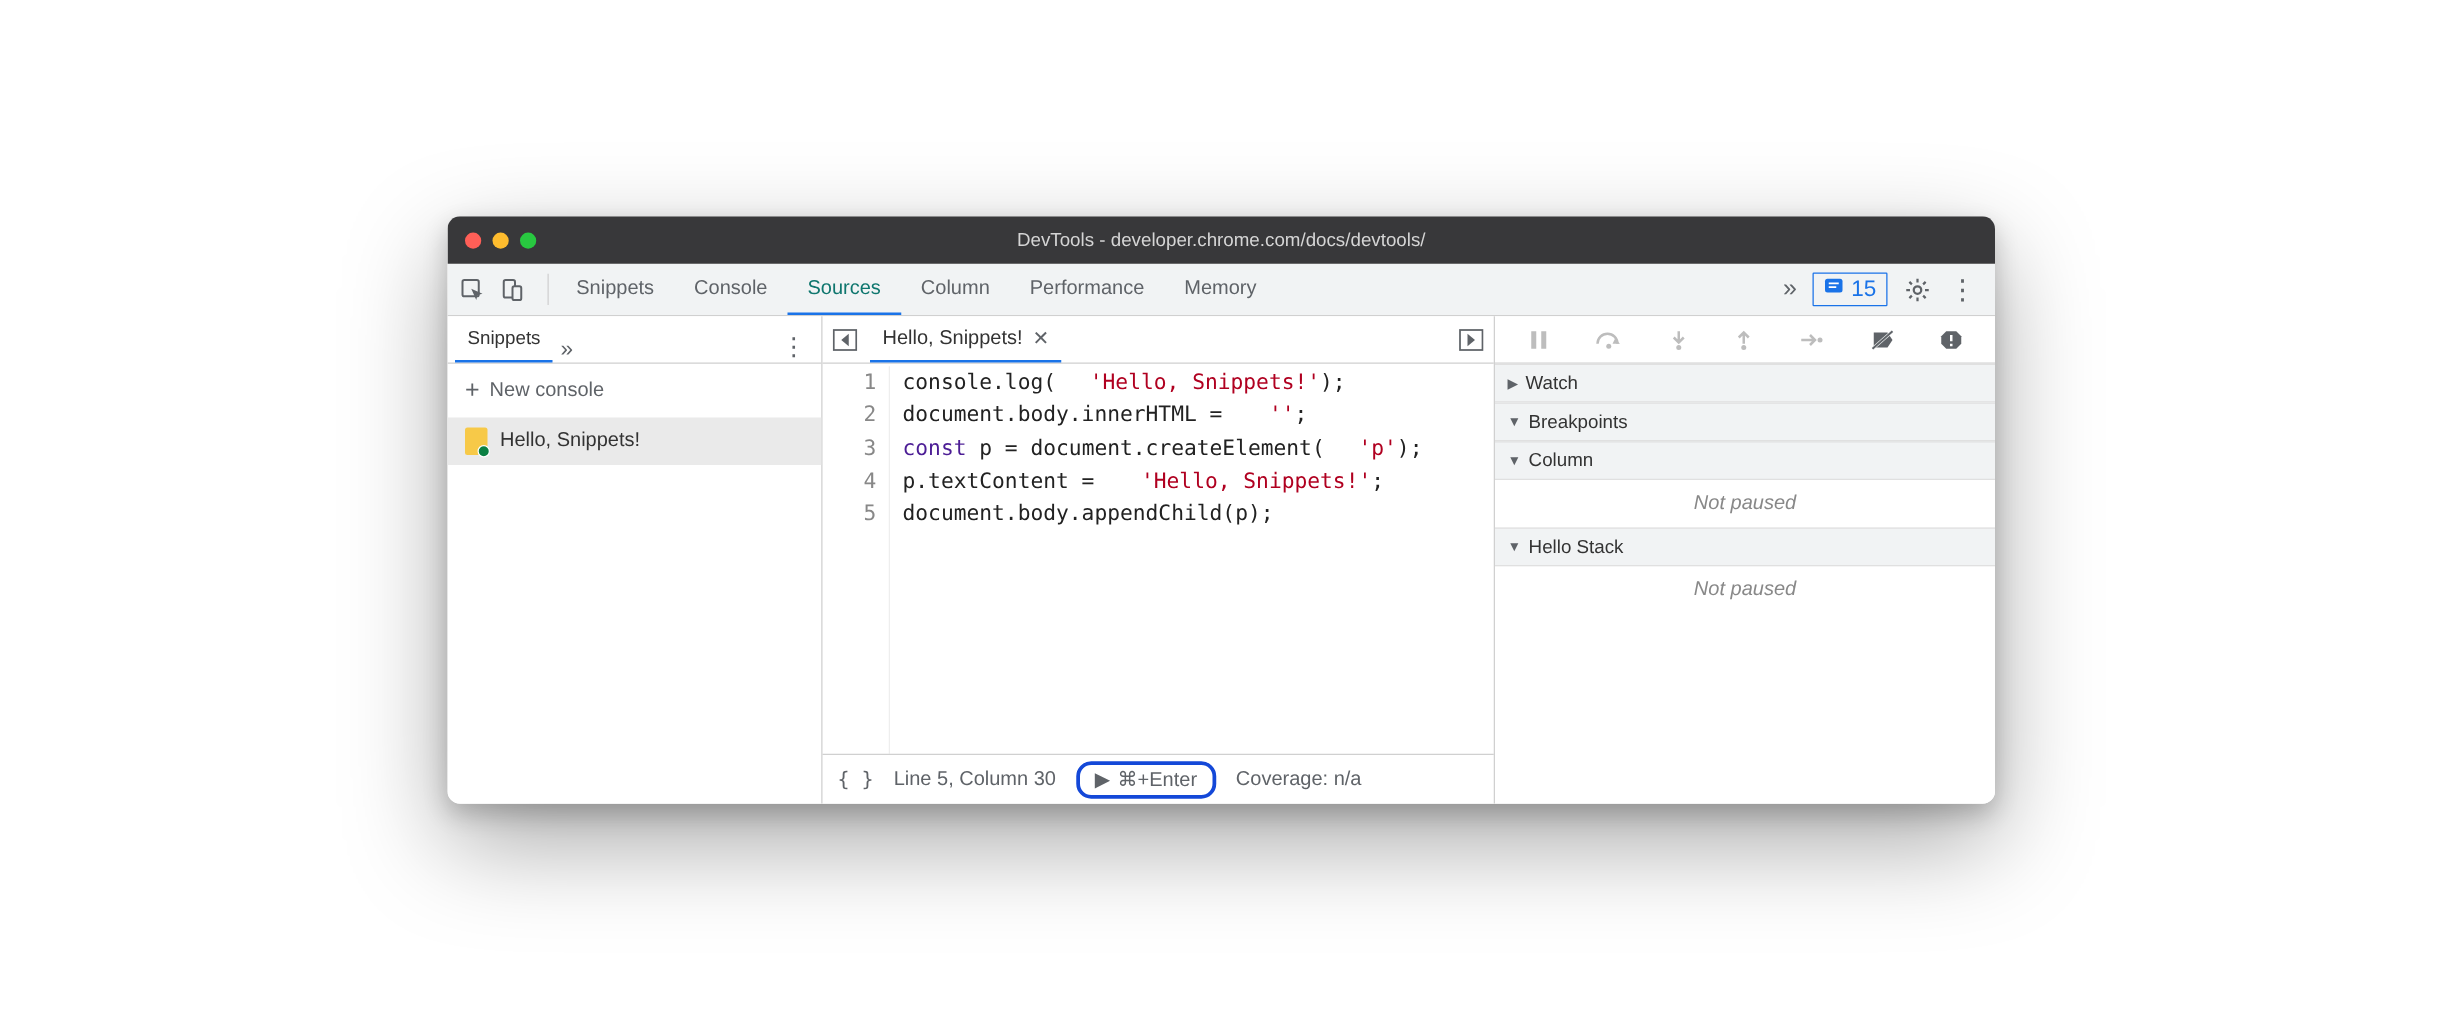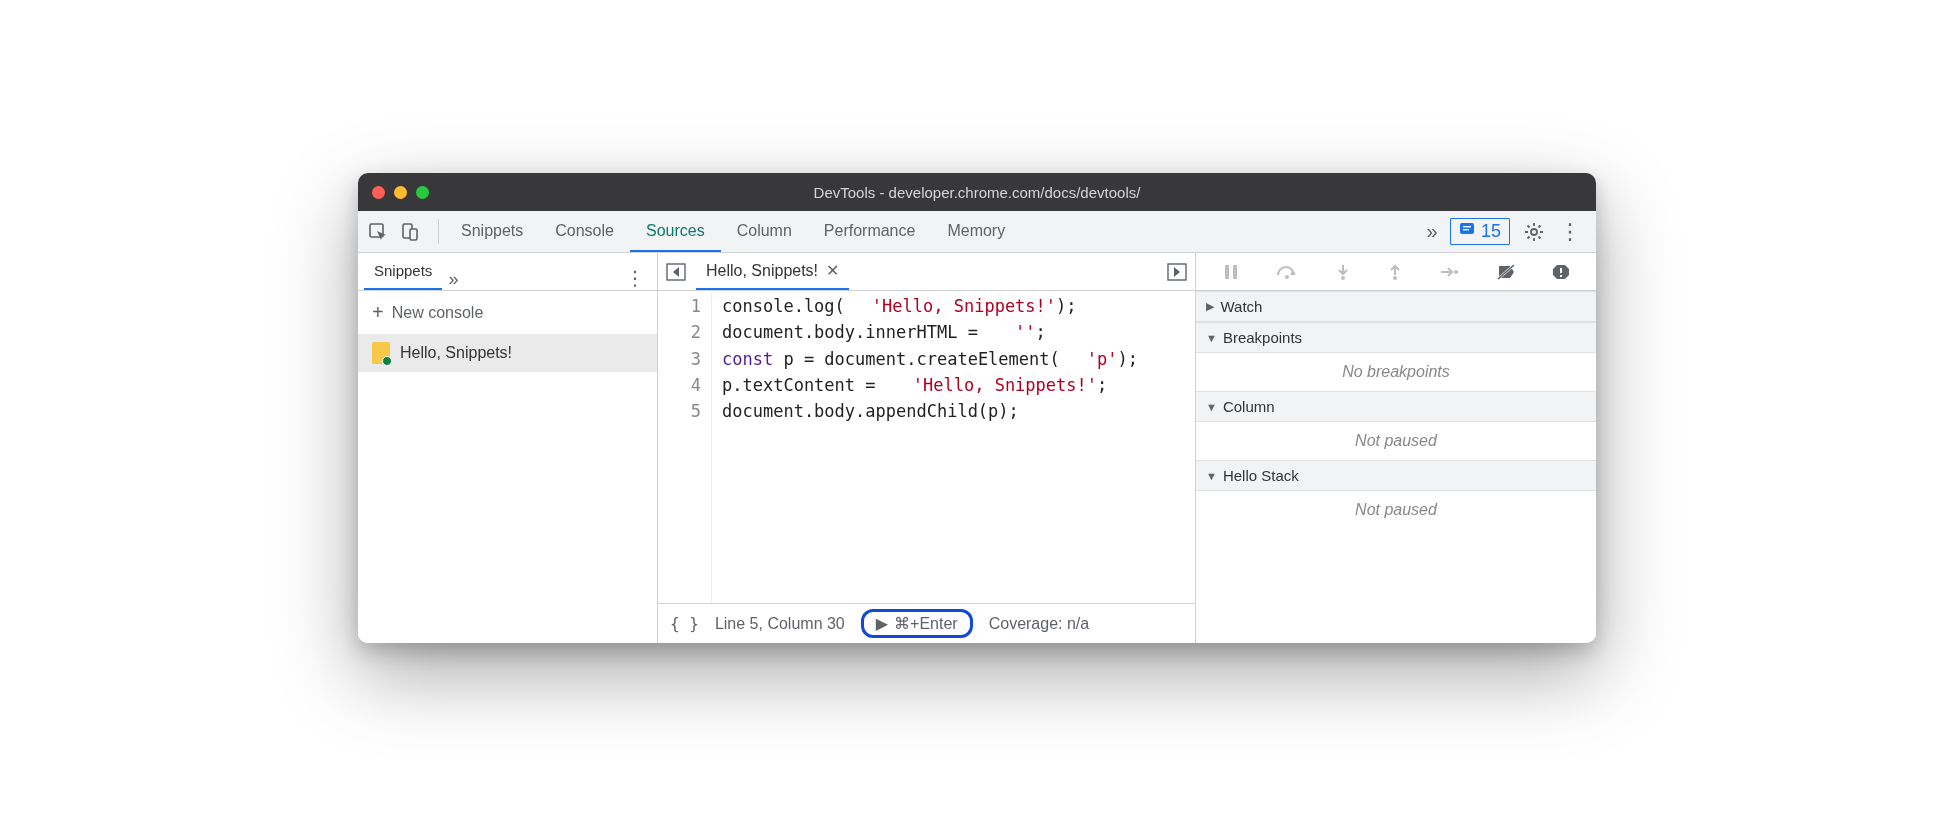--- a/index.html
+++ b/index.html
@@ -340,21 +340,20 @@
       </div>
       <div id="debug-sections">
           <div class="section-head">
             <span class="tri">▶</span>
             <span>Watch</span>
           </div>
           <div class="section-head">
             <span class="tri">▼</span>
             <span>Breakpoints</span>
           </div>
-          <div class="section-body">No breakpoints</div>
           <div class="section-head">
             <span class="tri">▼</span>
             <span>Column</span>
           </div>
           <div class="section-body">Not paused</div>
           <div class="section-head">
             <span class="tri">▼</span>
             <span>Hello Stack</span>
           </div>
           <div class="section-body">Not paused</div>

